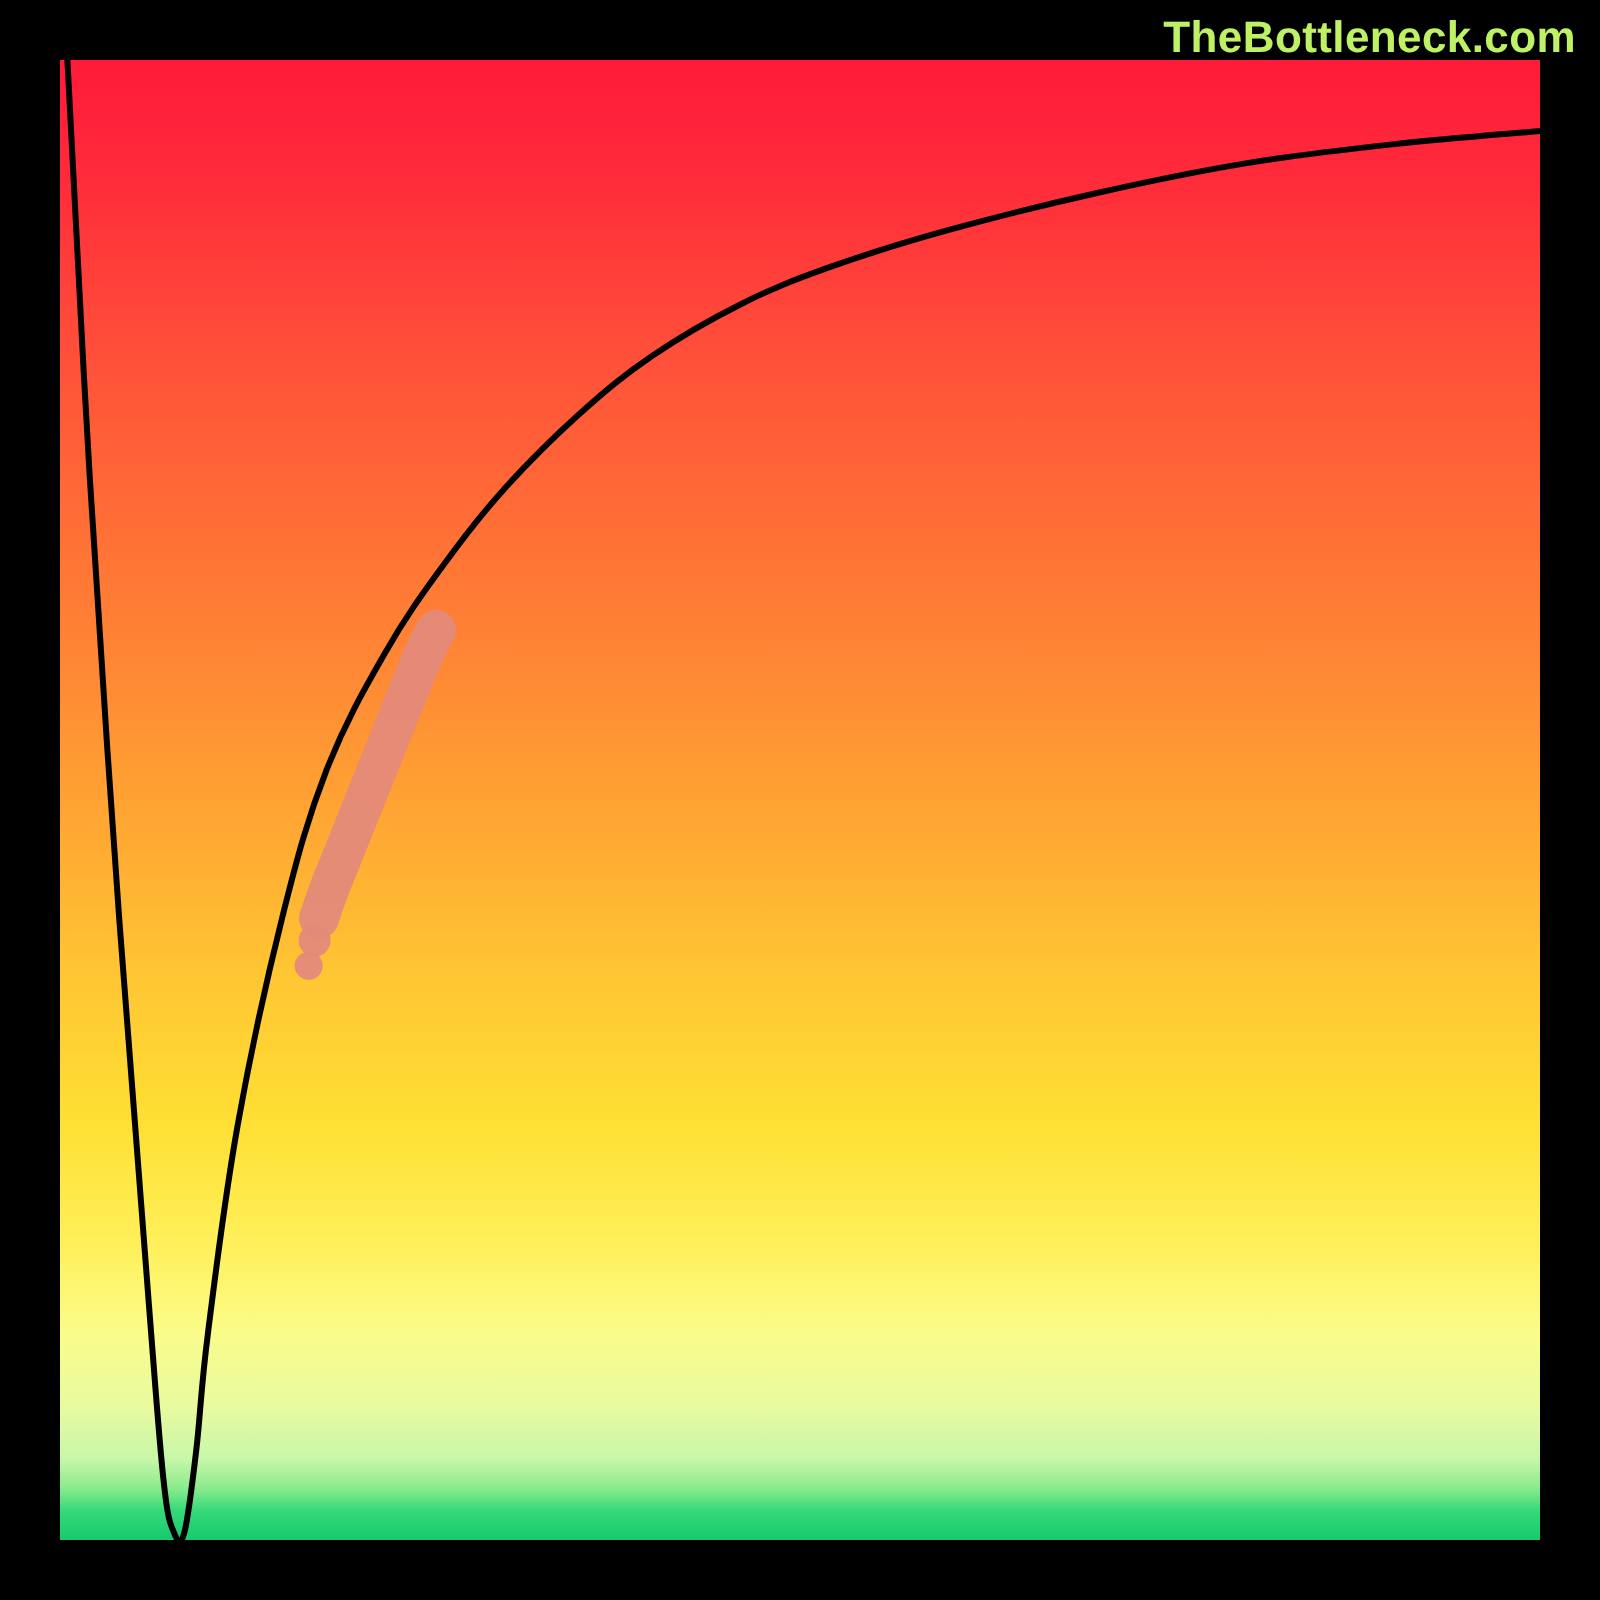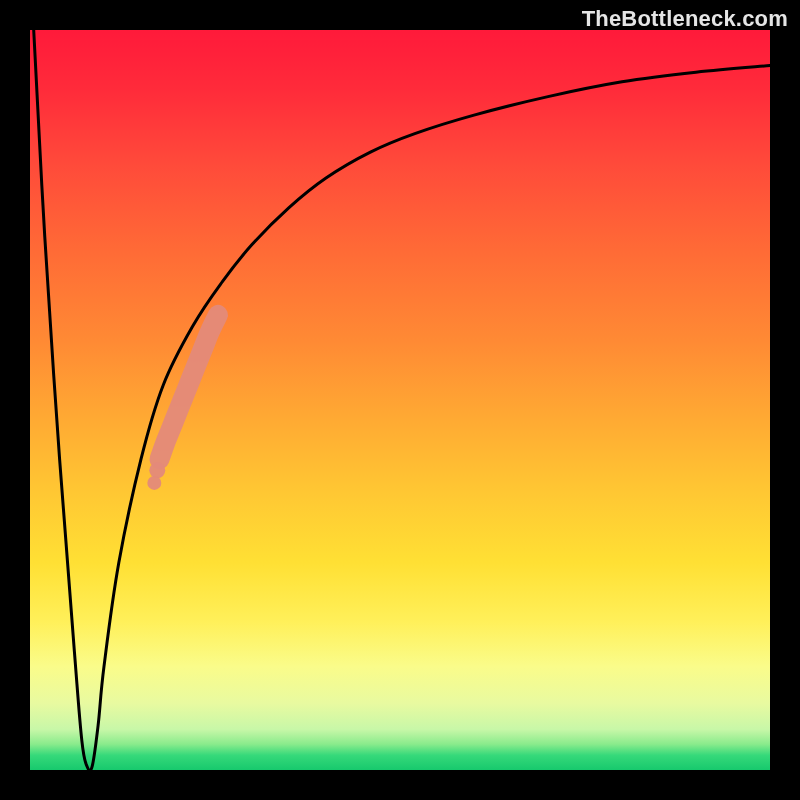--- a/index.html
+++ b/index.html
@@ -40,21 +40,21 @@
       #c8f7a8 94.5%,
       #8aeb8c 96.5%,
       #36d97a 98%,
       #17c96d 100%
     );
   }
   .watermark {
     position: absolute;
     top: 6px;
     right: 12px;
-    color: #e5e5e5;
+    color: #bef264;
     font-size: 22px;
     font-weight: 600;
     letter-spacing: 0.2px;
     user-select: none;
   }
   svg.curve {
     position: absolute;
     left: 0;
     top: 0;
     width: 740px;

